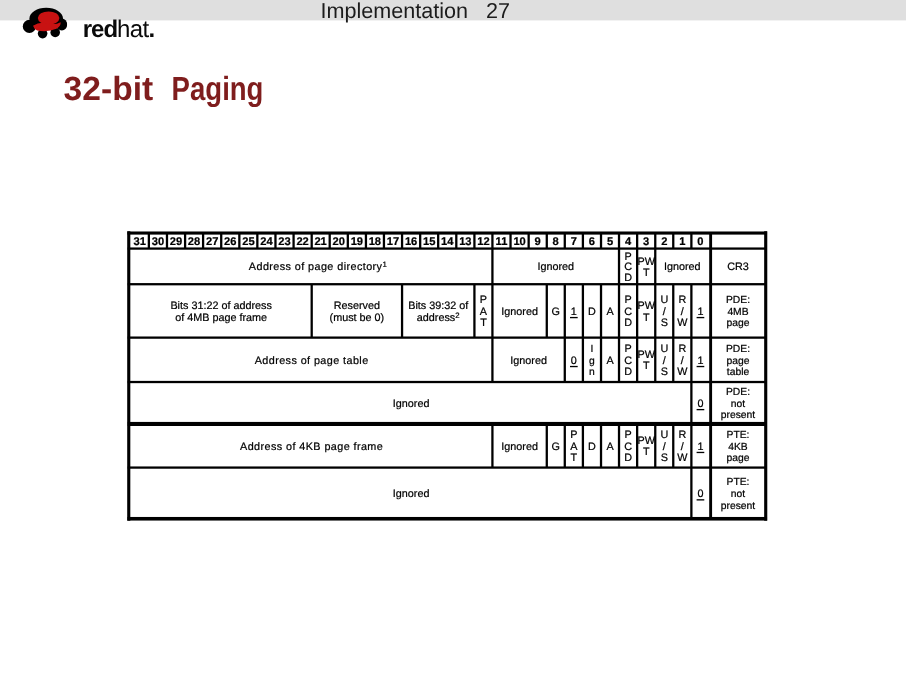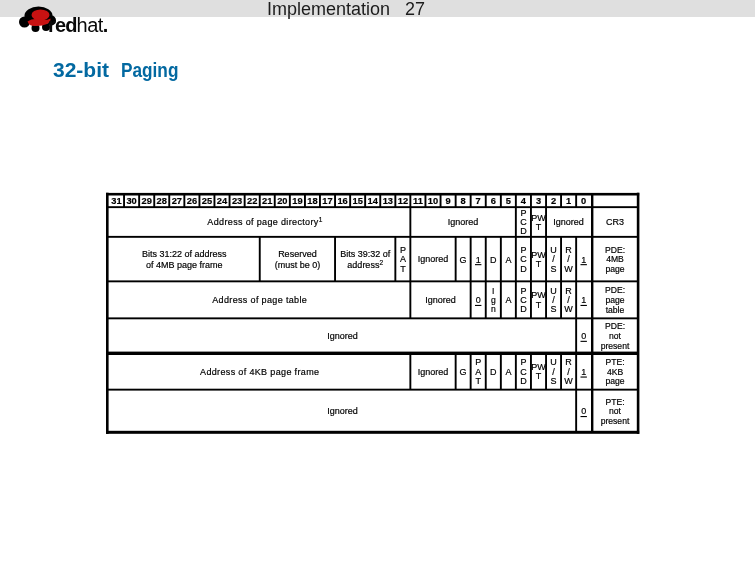--- a/index.html
+++ b/index.html
@@ -1,20 +1,20 @@
 <!DOCTYPE html>
 <html><head><meta charset="utf-8"><style>
   html,body{margin:0;padding:0;width:755px;height:566px;background:#fff;overflow:hidden}
   body{font-family:"Liberation Sans",sans-serif;position:relative}
   .strip{position:absolute;left:0;top:0;width:755px;height:16.5px;background:#dfdfdf}
   .hdrtxt{position:absolute;left:267px;top:0.5px;font-size:18px;line-height:16px;color:#1c1c1c}
   .logo{position:absolute;left:18px;top:5px}
-  .rh{position:absolute;left:48px;top:15.3px;font-size:20px;line-height:1;color:#0a0a0a;letter-spacing:-0.55px}
+  .rh{position:absolute;left:69px;top:15.3px;font-size:20px;line-height:1;color:#0a0a0a;letter-spacing:-0.55px}
   .rh b{letter-spacing:-0.85px}
-  .title{position:absolute;left:53px;top:57.5px;color:#0369a1;font-weight:bold;font-size:21px;white-space:nowrap}
+  .title{position:absolute;left:53px;top:57.5px;color:#7f1d1d;font-weight:bold;font-size:28px;white-space:nowrap}
   .w2{display:inline-block;transform:scaleX(0.82);transform-origin:left}
   svg text{font-family:"Liberation Sans",sans-serif;fill:#000;stroke:#000;stroke-width:0.18px}
   svg rect{fill:#000}
 </style></head>
 <body>
 <div class="strip"></div>
 <div class="hdrtxt">Implementation<span style="margin-left:15px">27</span></div>
 <svg class="logo" width="38" height="28" viewBox="0 0 38 28">
   <ellipse cx="20.5" cy="10.5" rx="14" ry="9" fill="#000"></ellipse>
   <ellipse cx="33.5" cy="15.5" rx="4.5" ry="5" fill="#000"></ellipse>

